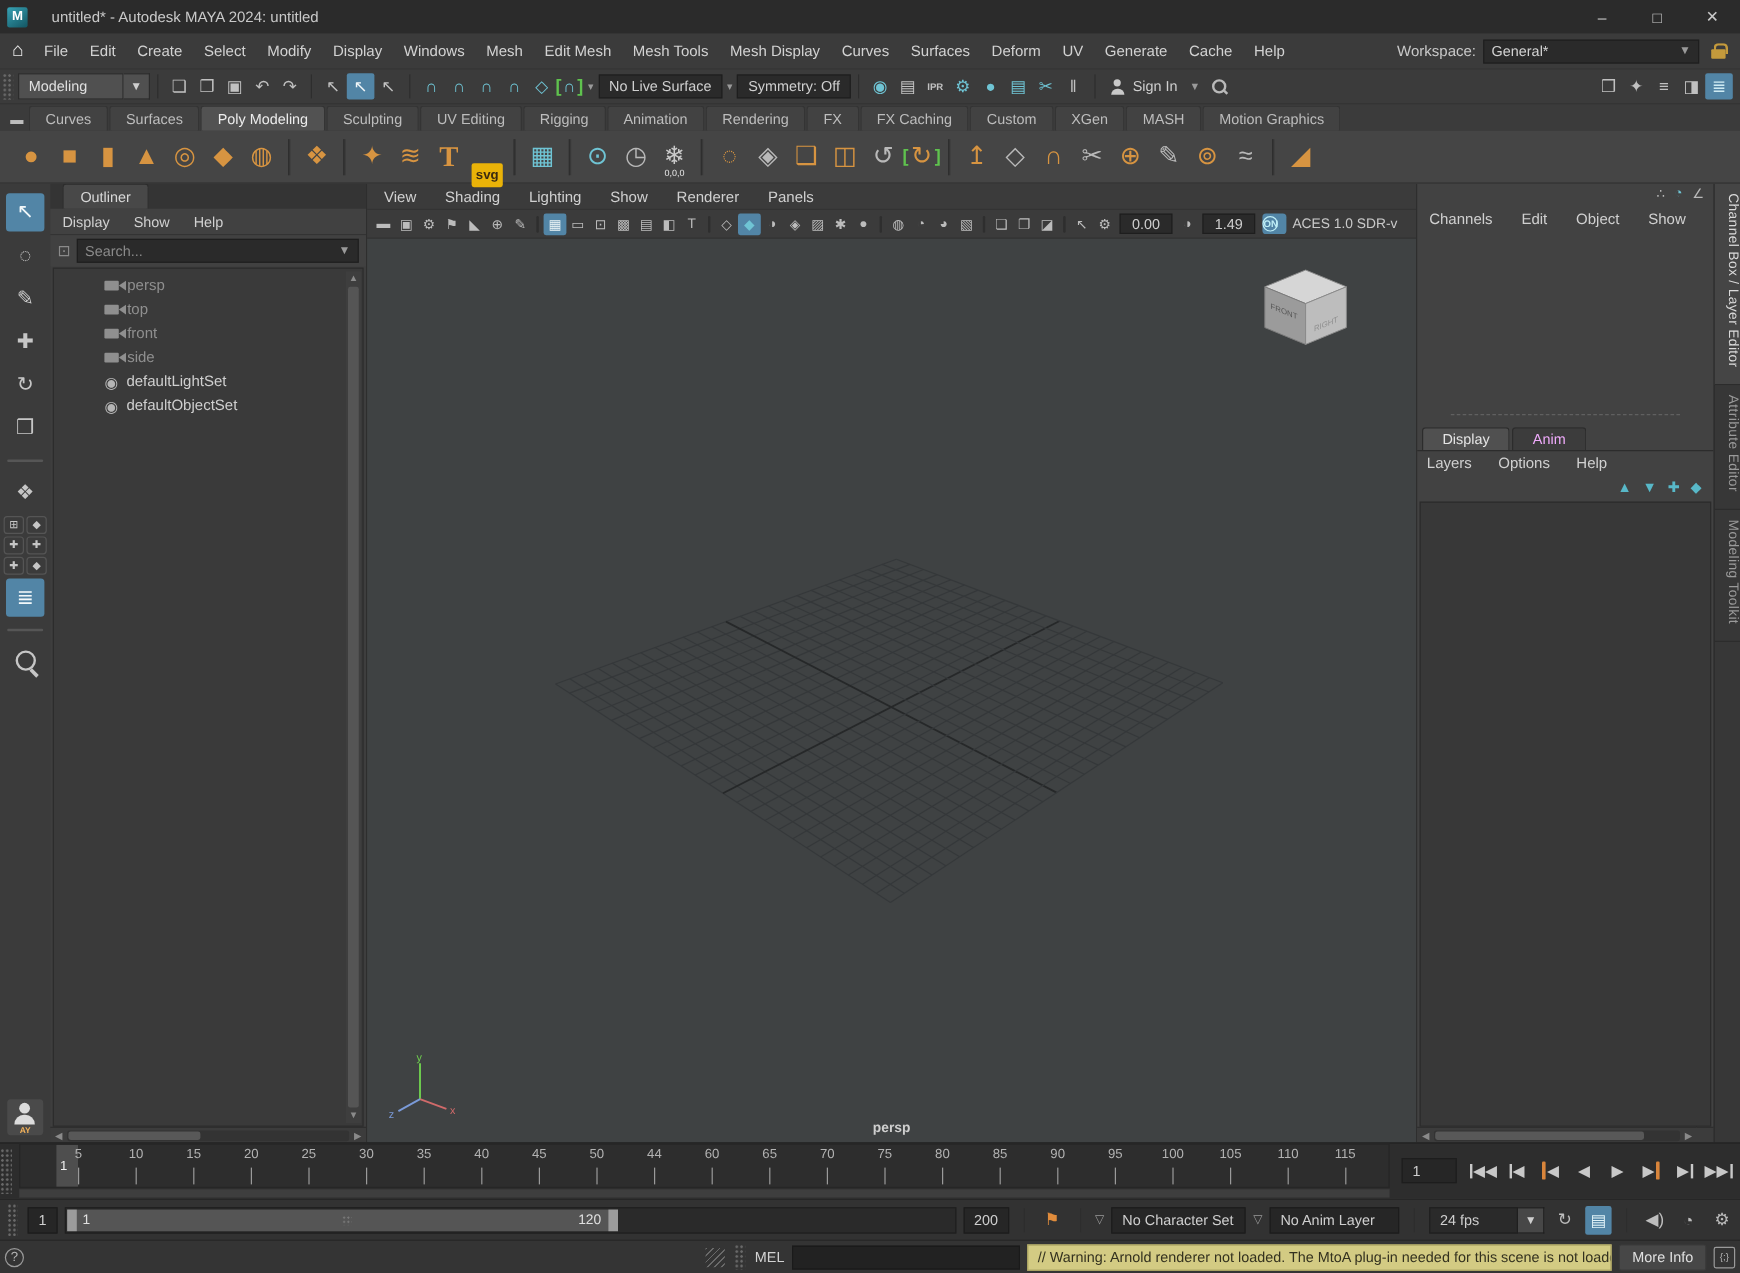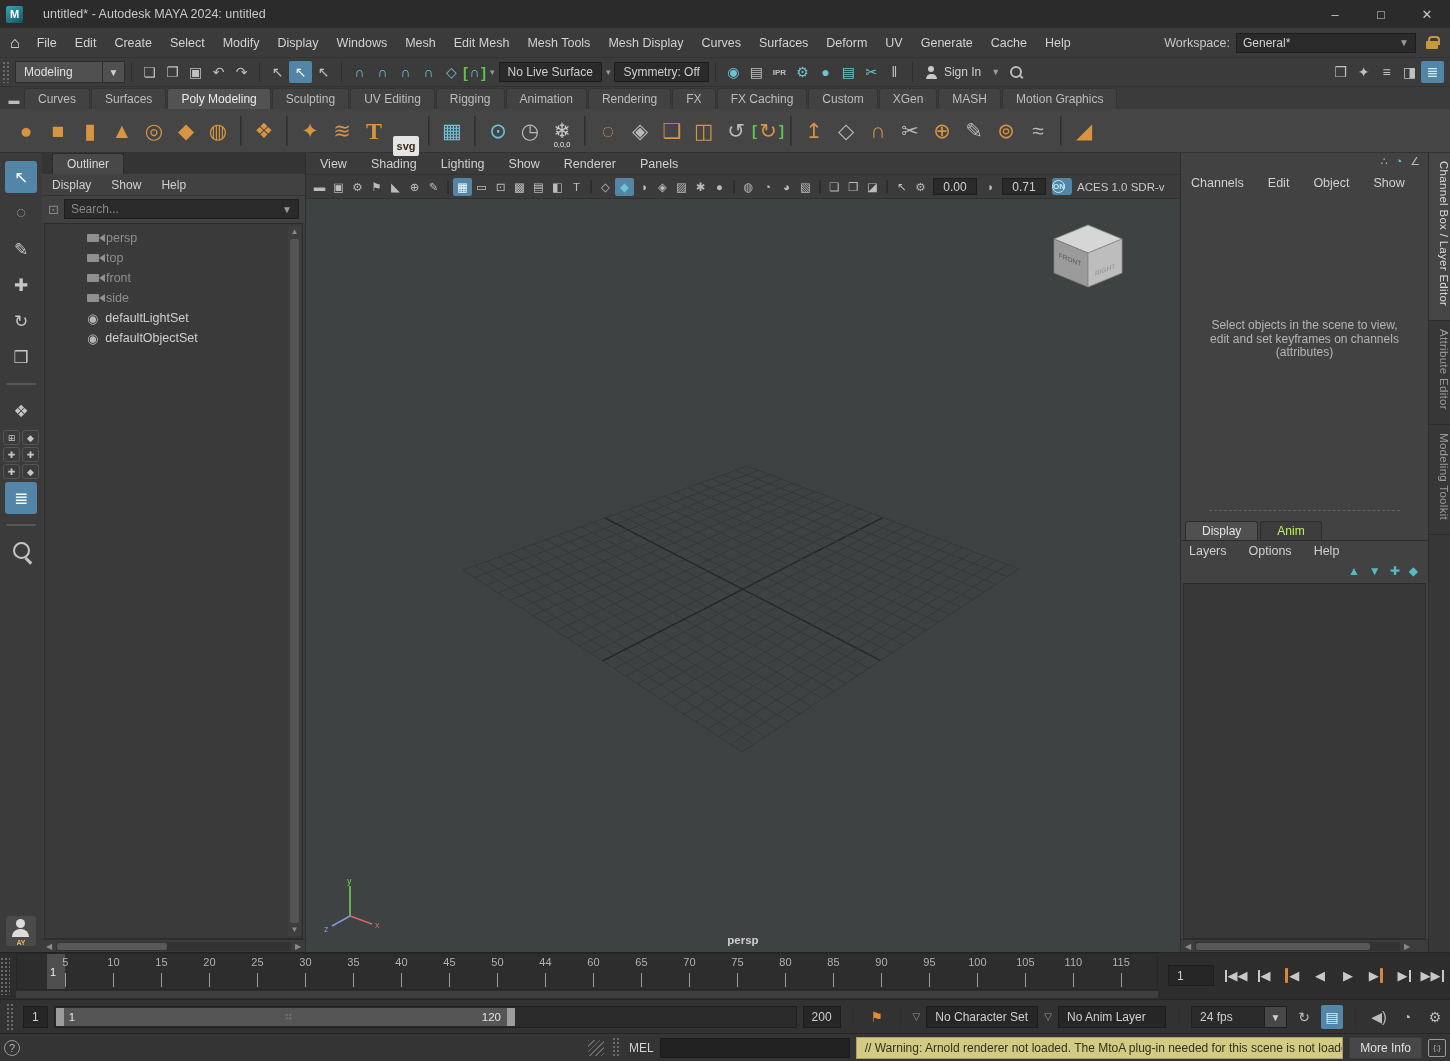--- a/index.html
+++ b/index.html
@@ -54,21 +54,21 @@
   .shelf-tabs { height:22px; background:#3b3b3b; display:flex; align-items:flex-end; padding-left:4px; flex:none; }
   .shelf-collapse { color:#bdbdbd; font-size:11px; width:20px; text-align:center; padding-bottom:3px; }
   .shelf-tab { padding:3px 13px; font-size:12px; color:#bdbdbd; background:#424242; border:1px solid #343434; border-bottom:none; border-radius:3px 3px 0 0; margin-right:1px; }
   .shelf-tab.active { background:#525252; color:#ececec; }
   .shelf-icons { height:44px; background:#454545; display:flex; align-items:center; padding-left:10px; flex:none; border-bottom:1px solid #333; position:relative; }
   .shelf-icon { width:32px; height:36px; line-height:36px; text-align:center; font-size:21px; color:#b9b9b9; position:relative; flex:none; }
   .shelf-icon.sep { width:2px; height:30px; background:#383838; border-left:1px solid #2e2e2e; margin:0 6px; }
   .shelf-icon .sub { position:absolute; bottom:0px; left:0; right:0; font-size:7.5px; line-height:8px; color:#e8e8e8; }
   .shelf-icon.type { font-family:"Liberation Serif","DejaVu Serif",serif; font-size:24px; font-weight:bold; }
   .shelf-icon.svgbox { font-size:11px; font-weight:bold; }
-  .shelf-icon.svgbox i { font-style:normal; display:inline-block; background:#e5e5e5; color:#3a2a10; border-radius:2px; padding:4px 4px; line-height:12px;margin-top:23px; }
+  .shelf-icon.svgbox i { font-style:normal; display:inline-block; background:#eab308; color:#3a2a10; border-radius:2px; padding:4px 4px; line-height:12px;margin-top:23px; }
 
   
   .main { flex:1; display:flex; min-height:0; }
 
   .toolbox { width:42px; background:#3b3b3b; display:flex; flex-direction:column; align-items:center; padding-top:6px; flex:none; }
   .tb-wrap { display:flex; flex-wrap:wrap; justify-content:center; width:40px; }
   .tb-icon { width:32px; height:32px; margin:2px 0; display:flex; align-items:center; justify-content:center; font-size:17px; color:#c6c6c6; border-radius:3px; flex:none; }
   .tb-icon.active { background:#5285a6; color:#f2f8fa; }
   .tb-icon.mini { width:17px; height:15px; margin:1px; font-size:9px; border:1px solid #555; }
   .tb-icon.div { width:30px; height:2px; margin:8px 0; background:#565656; border-radius:1px; }
@@ -127,21 +127,21 @@
 
   
   .channelbox { width:248px; background:#424242; border-left:1px solid #2e2e2e; display:flex; flex-direction:column; flex:none; }
   .cb-topicons { height:18px; display:flex; justify-content:flex-end; gap:8px; padding:2px 8px 0 0; }
   .cb-topicon { font-size:11px; color:#b9b9b9; }
   .cb-menus { height:24px; display:flex; align-items:center; gap:24px; padding-left:10px; }
   .cb-menu { font-size:12.5px; color:#d0d0d0; }
   .cb-message { margin-top:124px; text-align:center; color:#b5b5b5; font-size:12px; line-height:13.5px; }
   .cb-dash { margin:150px 28px 0 28px; border-top:1px dashed #606060; }
   .cb-tabs { display:flex; margin-top:10px; padding-left:4px; border-bottom:1px solid #2c2c2c; }
-  .cb-tab { padding:2px 16px; font-size:12px; color:#bef264; background:#3c3c3c; border:1px solid #2c2c2c; border-bottom:none; border-radius:3px 3px 0 0; margin-right:2px; }
+  .cb-tab { padding:2px 16px; font-size:12px; color:#f0abfc; background:#3c3c3c; border:1px solid #2c2c2c; border-bottom:none; border-radius:3px 3px 0 0; margin-right:2px; }
   .cb-tab.active { background:#505050; color:#e4e4e4; }
   .cb-layermenus { height:20px; display:flex; align-items:center; gap:22px; padding-left:8px; }
   .cb-layericons { height:20px; display:flex; justify-content:flex-end; gap:9px; padding-right:10px; align-items:center; }
   .layer-icon { color:#58b8c8; font-size:12px; }
   .cb-layerarea { flex:1; margin:2px 2px 0 2px; background:#383838; border:1px solid #2b2b2b; }
   .cb-hscroll { display:flex; }
   .cb-hscroll .hscroll { flex:1; }
   .cb-corner { width:14px; background:#3c3c3c; border-top:1px solid #2e2e2e; }
 
   
@@ -513,21 +513,21 @@
             <span class="vp-icon sep"></span>
             <span class="vp-icon">❏</span>
             <span class="vp-icon">❐</span>
             <span class="vp-icon">◪</span>
             <span class="vp-icon sep"></span>
             <span class="vp-icon">↖</span>
           </div>
         <span class="vp-icon">⚙</span>
         <div class="vp-field">0.00</div>
         <span class="vp-icon">◑</span>
-        <div class="vp-field">0.71</div>
+        <div class="vp-field">1.49</div>
         <span class="on-badge">
             <i>ON</i>
           </span>
         <span class="colorspace">ACES 1.0 SDR-v</span>
       </div>
       <div class="vp-canvas">
         <svg class="grid" viewBox="0 0 874 753" preserveAspectRatio="none">
             <line x1="157" y1="371" x2="436" y2="553" stroke="#35383a" stroke-width="1"></line>
             <line x1="441" y1="267" x2="157" y2="371" stroke="#35383a" stroke-width="1"></line>
             <line x1="168.83333333333334" y1="366.6666666666667" x2="447.5416666666667" y2="545.375" stroke="#35383a" stroke-width="1"></line>
@@ -605,28 +605,20 @@
           <span class="cb-topicon" style="color: rgb(111, 196, 212);">◔</span>
           <span class="cb-topicon">∠</span>
         </div>
       <div class="cb-menus">
 
       <span class="cb-menu">Channels</span>
           <span class="cb-menu">Edit</span>
           <span class="cb-menu">Object</span>
           <span class="cb-menu">Show</span>
         </div>
-      <div class="cb-message">
-        <div>
-
-        <div>Select objects in the scene to view,</div>
-            <div>edit and set keyframes on channels</div>
-            <div>(attributes)</div>
-          </div>
-      </div>
       <div class="cb-dash"></div>
       <div class="cb-tabs">
 
       <span class="cb-tab active">Display</span>
           <span class="cb-tab">Anim</span>
         </div>
       <div class="cb-layermenus">
 
       <span class="cb-menu">Layers</span>
           <span class="cb-menu">Options</span>

